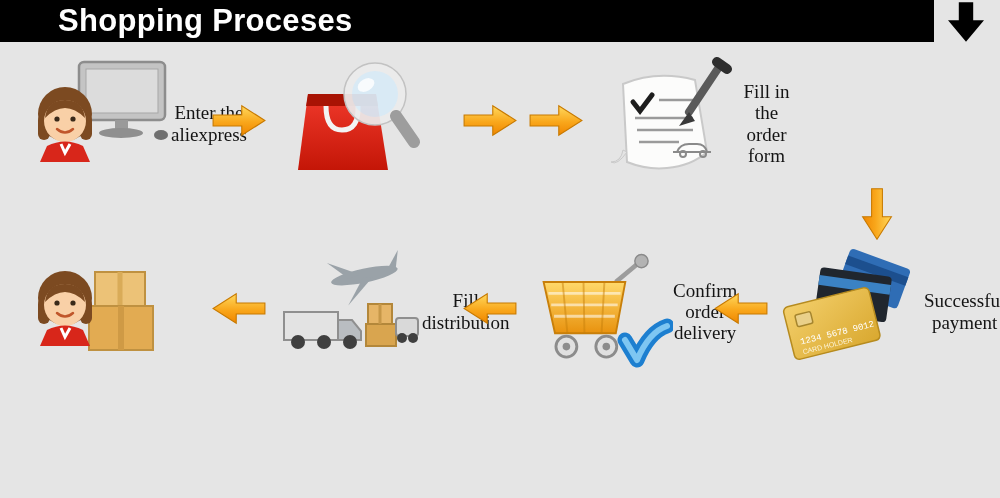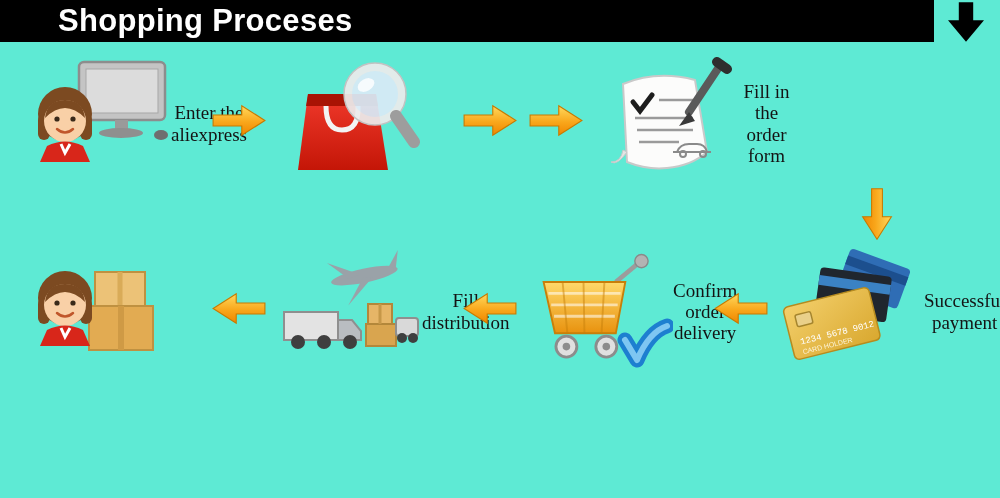--- a/index.html
+++ b/index.html
@@ -1,17 +1,17 @@
 <!DOCTYPE html>
 <html><head>
 <meta charset="utf-8">
 <style>
   *{box-sizing:border-box;margin:0;padding:0}
   html,body{background:#fff}
-  .canvas{position:relative;width:1000px;height:498px;background:#5eead4;overflow:hidden;
+  .canvas{position:relative;width:1000px;height:498px;background:#e5e5e5;overflow:hidden;
           font-family:"Liberation Serif",serif}
   
   .header{position:absolute;top:0;left:0;width:934px;height:42px;background:#000;
           display:flex;align-items:center}
   .title{color:#fff;font-family:"Liberation Sans",sans-serif;font-weight:bold;
          font-size:31px;padding-left:58px;letter-spacing:.3px;white-space:nowrap}
   .header-arrow{position:absolute;top:1px;right:16px;width:36px;height:42px}
   
   .flow{position:absolute;top:42px;left:0;width:1000px}
   .row{display:flex;align-items:flex-end;width:958px;margin:14px auto 0}

